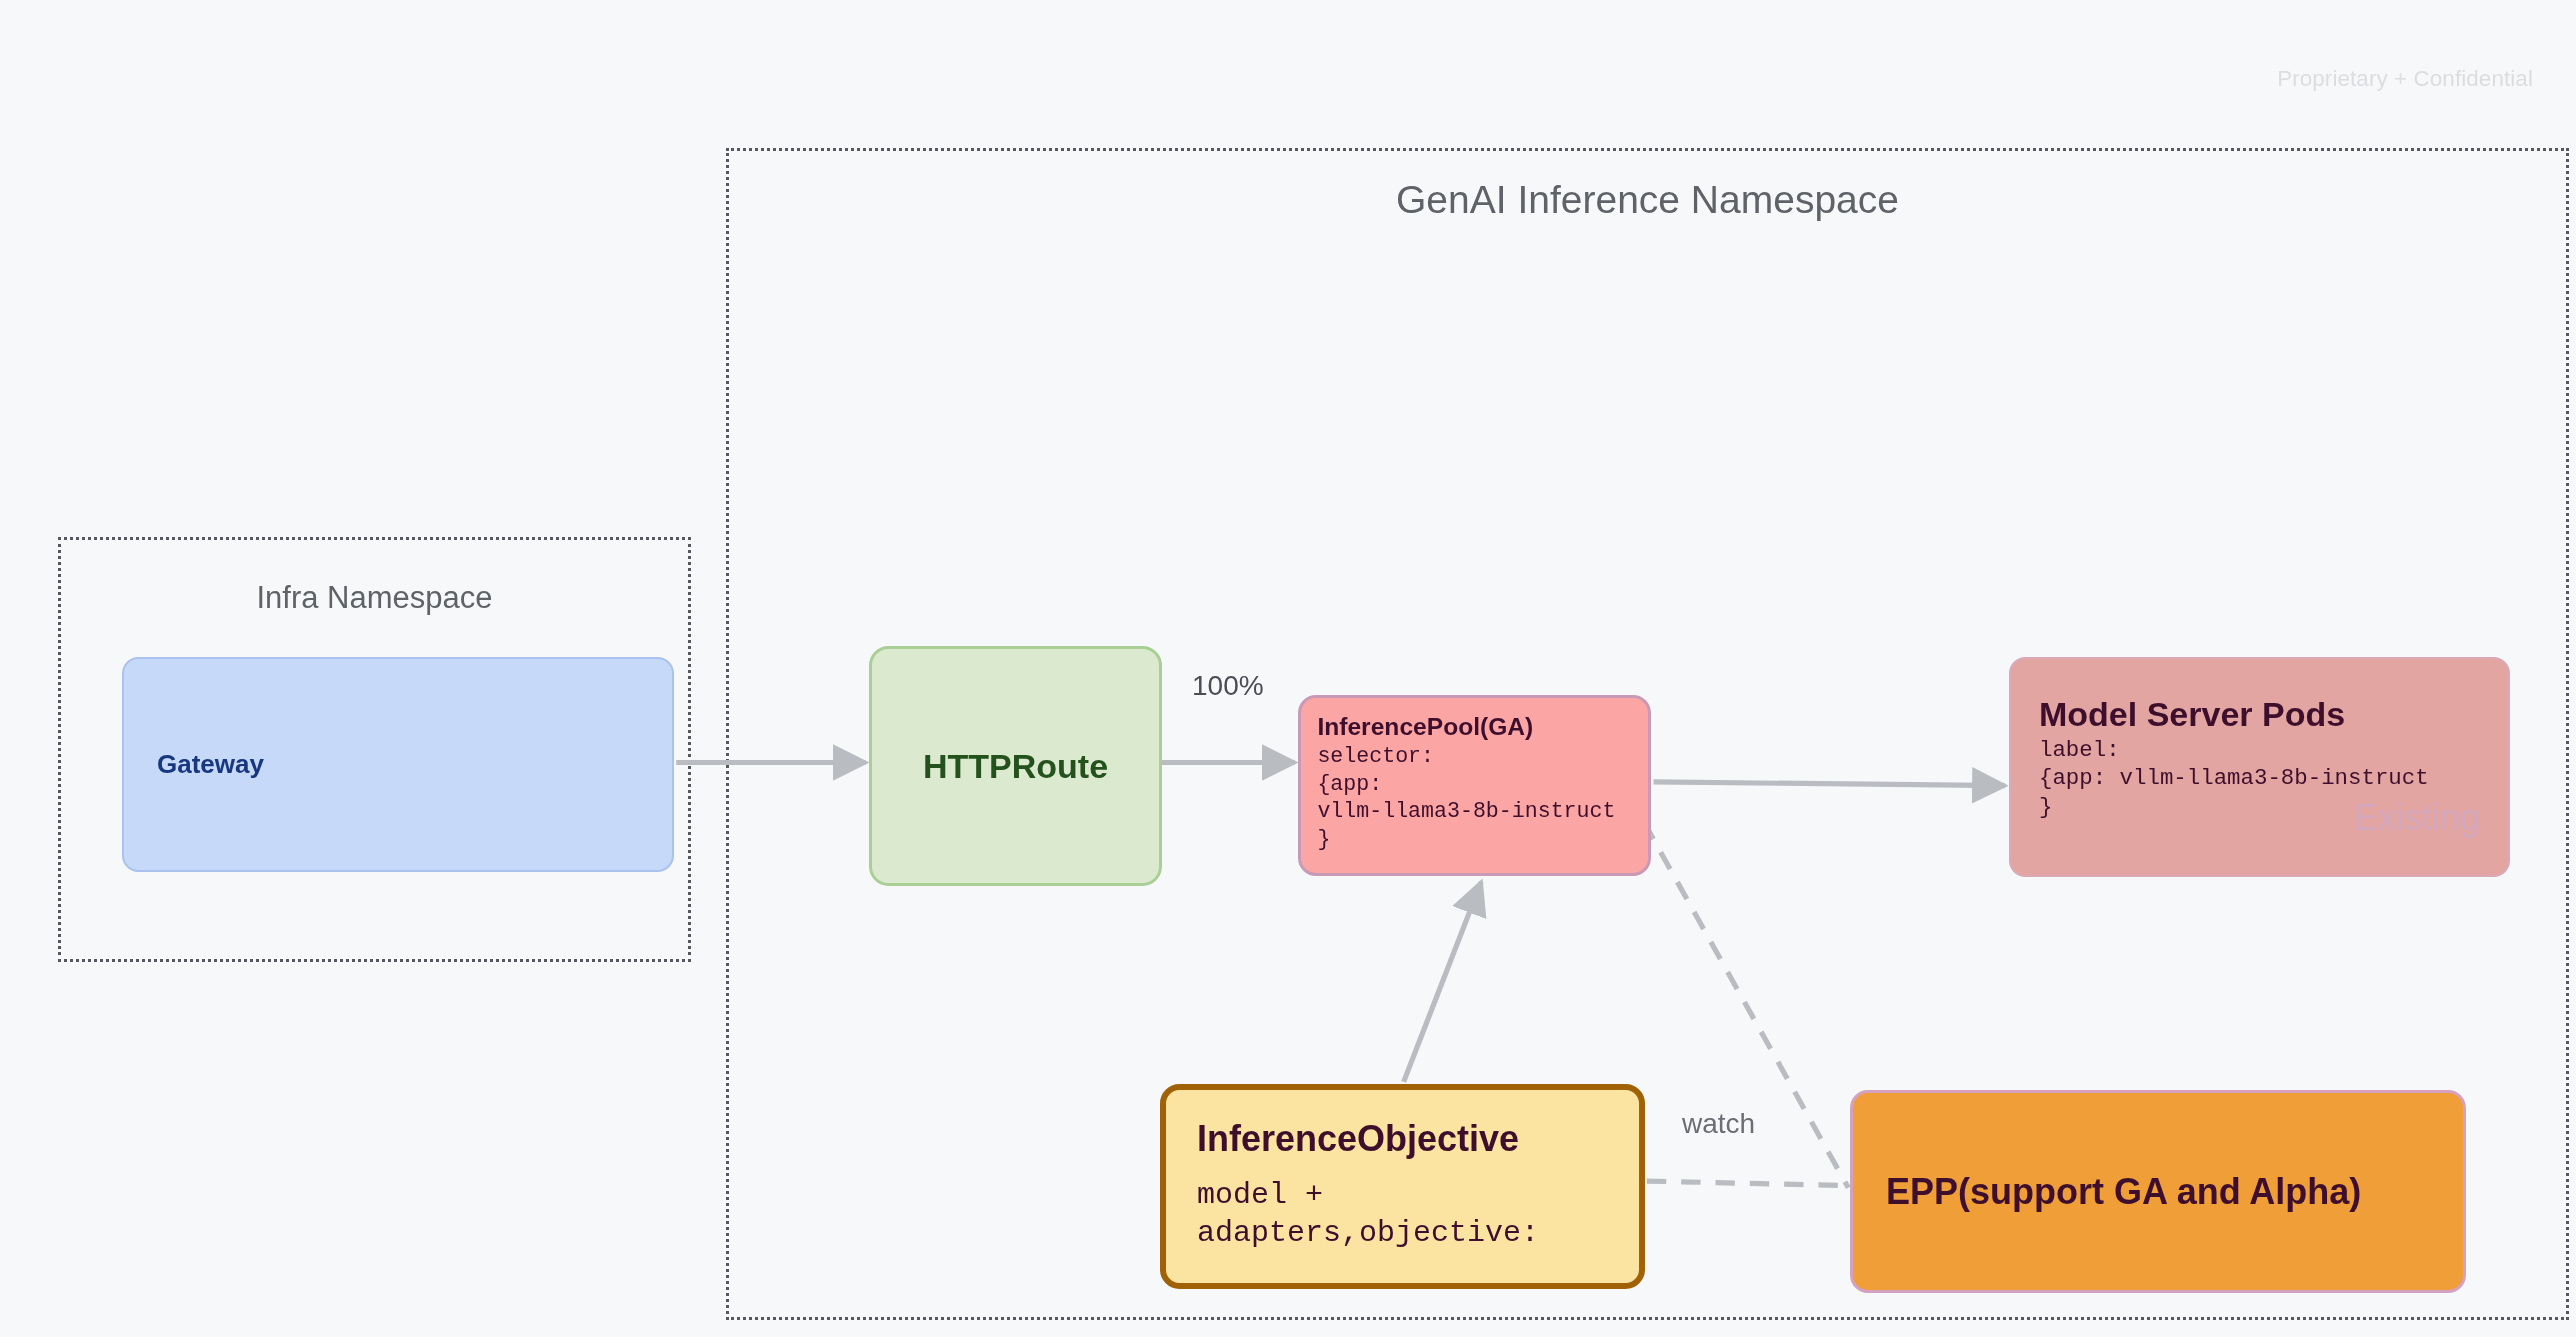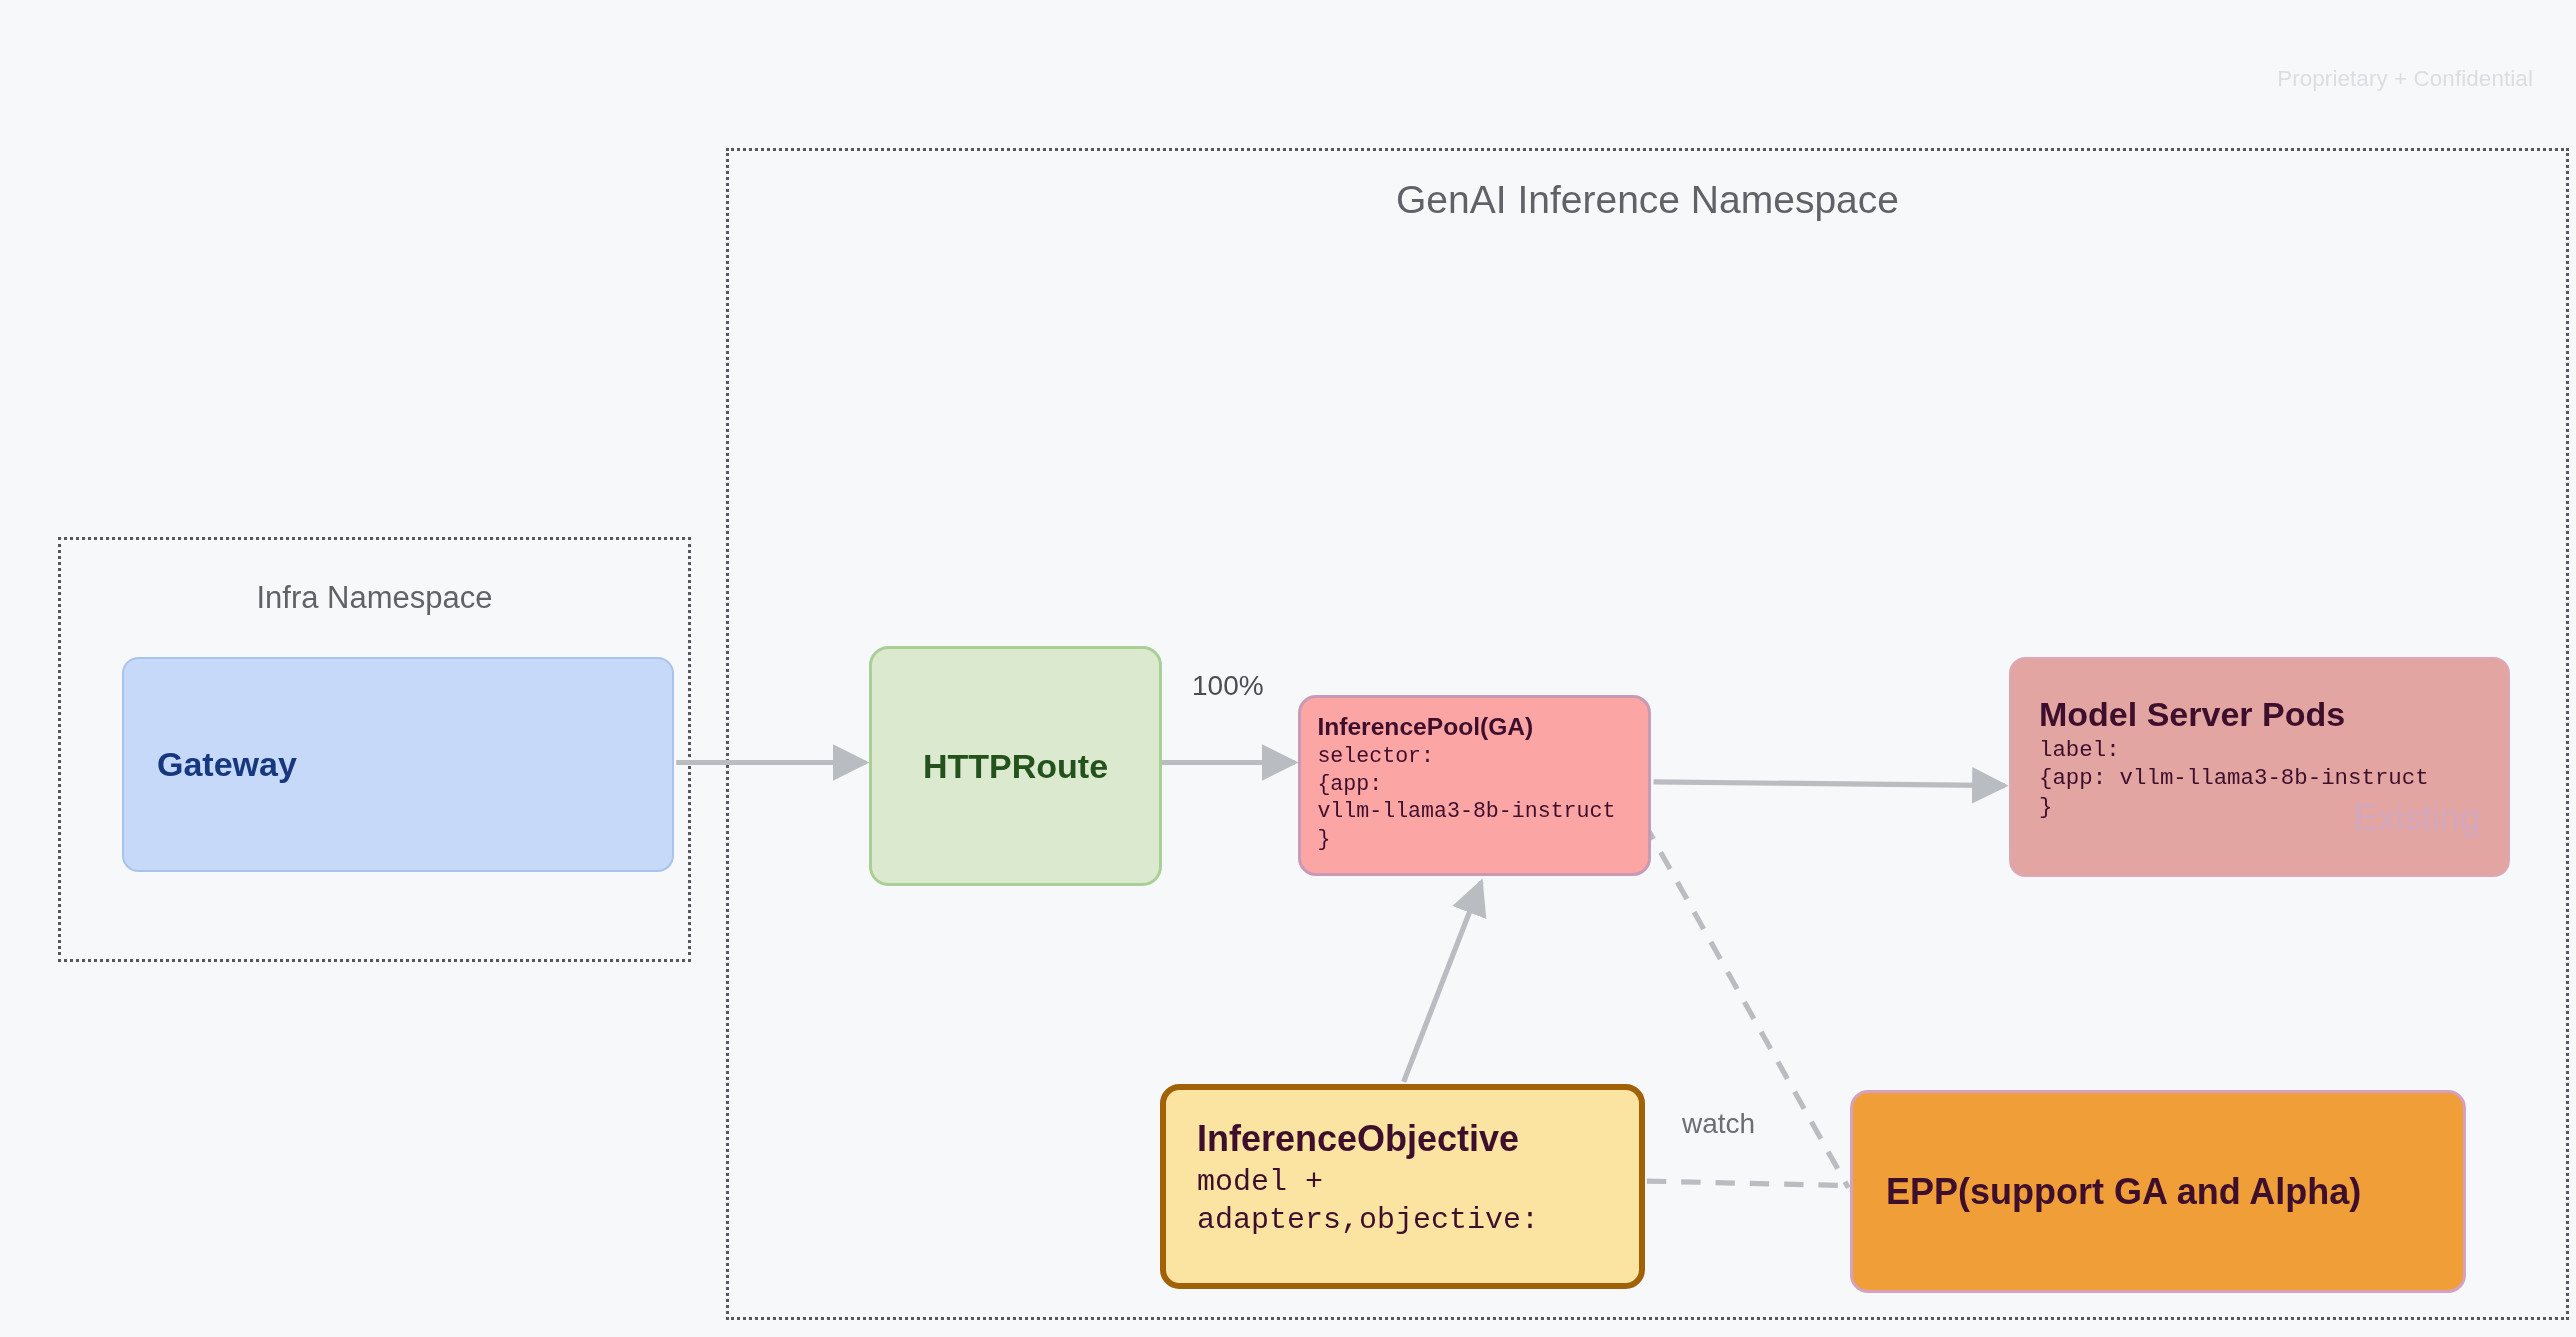--- a/index.html
+++ b/index.html
@@ -68,21 +68,21 @@
 
   
   #n-gateway {
     left: 122px; top: 657px; width: 552px; height: 215px;
     background: #c6d9f8;
     border: 2.2px solid #aac3ee;
     border-radius: 16.4px;
     display: flex; align-items: center;
   }
   #n-gateway .title {
-    font-size: 34px;
+    font-size: 26px;
     color: #17377f;
     padding-left: 33px;
   }
 
   
   #n-httproute {
     left: 869px; top: 646px; width: 293px; height: 240px;
     background: #dbeace;
     border: 3px solid #a9cf97;
     border-radius: 19.4px;
@@ -125,21 +125,21 @@
 
   
   #n-inferenceobjective {
     left: 1160px; top: 1084px; width: 485px; height: 205px;
     background: #fbe3a2;
     border: 6px solid #a16207;
     border-radius: 19.4px;
     padding: 28px 22.4px 0 31px;
   }
   #n-inferenceobjective .title { font-size: 36px; color: #3e0f2c; }
-  #n-inferenceobjective .body  { font-size: 30px; color: #3e0f2c; margin-top: 3px; }
+  #n-inferenceobjective .body  { font-size: 30px; color: #3e0f2c; margin-top: 16px; }
 
   
   #n-epp {
     left: 1850px; top: 1090px; width: 616px; height: 203px;
     background: #ef9e38;
     border: 3px solid #d4a2c0;
     border-radius: 18px;
     display: flex; align-items: center;
   }
   #n-epp .title {

